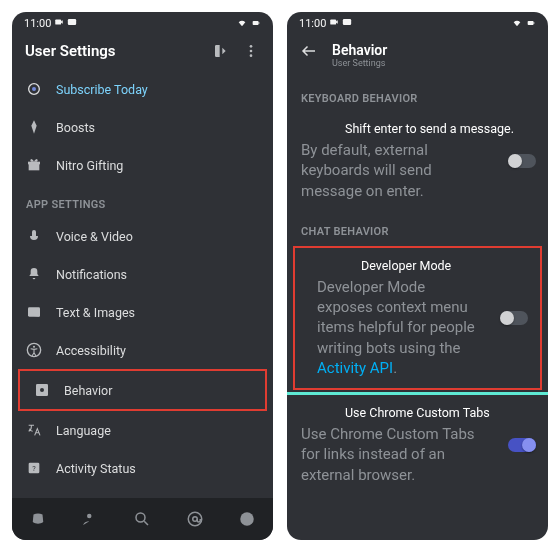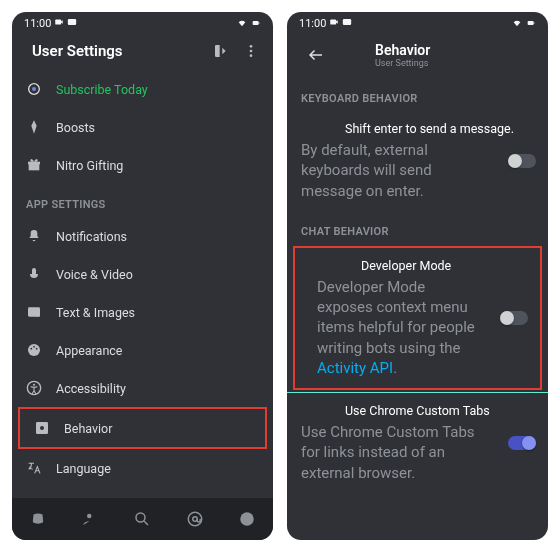--- a/index.html
+++ b/index.html
@@ -29,41 +29,39 @@
     align-items: center;
     justify-content: space-between;
     padding: 0 12px;
     font-size: 11px;
     color: #f5f5f5;
   }
   .status-right { display: flex; gap: 4px; align-items: center; }
   .status-ico { width: 10px; height: 10px; fill: #f5f5f5; }
   .header {
     display: flex;
-    align-items: center;
-    padding: 8px 14px 10px 20px;
-    gap: 36px;
+    padding: 8px 14px 10px 13px;
   }
   .header-title { font-size: 15px; font-weight: 600; color: #fff; flex: 1; }
   .header-sub { font-size: 9px; color: #8e9297; }
   .header-icons { display: flex; gap: 14px; align-items: center; }
   .hicon { width: 16px; height: 16px; fill: #b9bbbe; cursor: pointer; }
   .back-ico { width: 18px; height: 18px; fill: #dcddde; margin-right: 14px; cursor: pointer; }
   .list { flex: 1; overflow: hidden; }
   .row {
     display: flex;
     align-items: center;
     padding: 11px 14px;
     gap: 14px;
     cursor: pointer;
   }
   .row .ricon { width: 16px; height: 16px; fill: #b9bbbe; flex-shrink: 0; }
   .row .rlabel { font-size: 12.5px; color: #dcddde; }
   .row.subscribe .ricon { fill: #7289da; }
-  .row.subscribe .rlabel { color: #22c55e; }
+  .row.subscribe .rlabel { color: #7dd3fc; }
   .section {
     padding: 14px 14px 6px 14px;
     font-size: 11px;
     font-weight: 600;
     letter-spacing: 0.3px;
     color: #8e9297;
   }
   .highlight-box {
     border: 2px solid #e03c31;
     margin: 0 6px;
@@ -72,21 +70,21 @@
     height: 42px;
     background: #202225;
     display: flex;
     justify-content: space-around;
     align-items: center;
   }
   .bicon { width: 18px; height: 18px; fill: #8e9297; }
   
   .setting-block {
     padding: 10px 14px;
-    border-top: 1px solid #5eead4;
+    border-top: 3px solid #5eead4;
   }
   .setting-block.first { border-top: none; }
   .setting-title { font-size: 12.5px; color: #fff; margin-bottom: 4px; margin-left: 44px; }
   .setting-desc { font-size: 15px; color: #8e9297; line-height: 1.35; padding-right: 40px; }
   .setting-desc a { color: #00aff4; text-decoration: none; }
   .toggle-wrap { position: relative; }
   .toggle {
     position: absolute; right: 12px; top: 50%; transform: translateY(-50%);
     width: 28px; height: 14px; border-radius: 8px; background: #4f545c;
   }
@@ -162,47 +160,38 @@
           <rect x="3" y="7" width="18" height="4"></rect>
           <path d="M12 7v13M8 7c-2 0-2-4 0-4 2 0 4 4 4 4M16 7c2 0 2-4 0-4-2 0-4 4-4 4"></path>
         </svg>
       <span class="rlabel">Nitro Gifting</span>
     </div>
 
     <div class="section">APP SETTINGS</div>
 
     <div class="row">
       <svg class="ricon" viewBox="0 0 24 24">
-          <path d="M12 3a5 5 0 00-5 5v4l-2 3h14l-2-3V8a5 5 0 00-5-5zM10 18a2 2 0 004 0"></path>
-        </svg>
-      <span class="rlabel">Notifications</span>
-    </div>
-    <div class="row">
-      <svg class="ricon" viewBox="0 0 24 24">
           <rect x="9" y="3" width="6" height="12" rx="3"></rect>
           <path d="M6 12a6 6 0 0012 0M12 18v3"></path>
         </svg>
       <span class="rlabel">Voice &amp; Video</span>
+    </div>
+    <div class="row">
+      <svg class="ricon" viewBox="0 0 24 24">
+          <path d="M12 3a5 5 0 00-5 5v4l-2 3h14l-2-3V8a5 5 0 00-5-5zM10 18a2 2 0 004 0"></path>
+        </svg>
+      <span class="rlabel">Notifications</span>
     </div>
     <div class="row">
       <svg class="ricon" viewBox="0 0 24 24">
           <rect x="3" y="5" width="18" height="14" rx="2"></rect>
           <circle cx="8" cy="10" r="2"></circle>
           <path d="M3 17l5-5 4 4 3-3 6 6"></path>
         </svg>
       <span class="rlabel">Text &amp; Images</span>
-    </div>
-    <div class="row">
-      <svg class="ricon" viewBox="0 0 24 24">
-          <circle cx="12" cy="12" r="9"></circle>
-          <circle cx="8" cy="10" r="1.3" fill="#2f3136"></circle>
-          <circle cx="12" cy="7" r="1.3" fill="#2f3136"></circle>
-          <circle cx="16" cy="10" r="1.3" fill="#2f3136"></circle>
-        </svg>
-      <span class="rlabel">Appearance</span>
     </div>
     <div class="row">
       <svg class="ricon" viewBox="0 0 24 24">
           <circle cx="12" cy="12" r="10" fill="none" stroke="#b9bbbe" stroke-width="2"></circle>
           <circle cx="12" cy="7" r="1.5"></circle>
           <path d="M7 10l5 1 5-1M12 11v5l-3 5M12 16l3 5" stroke="#b9bbbe" stroke-width="1.6" fill="none"></path>
         </svg>
       <span class="rlabel">Accessibility</span>
     </div>
     <div class="highlight-box">

